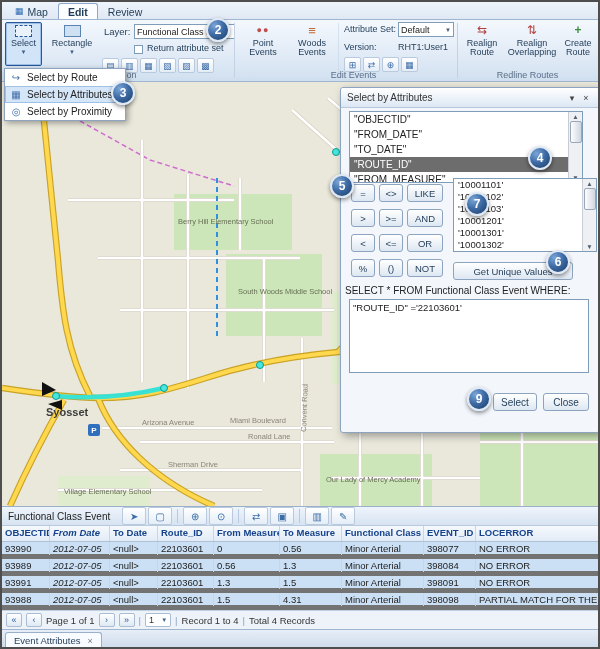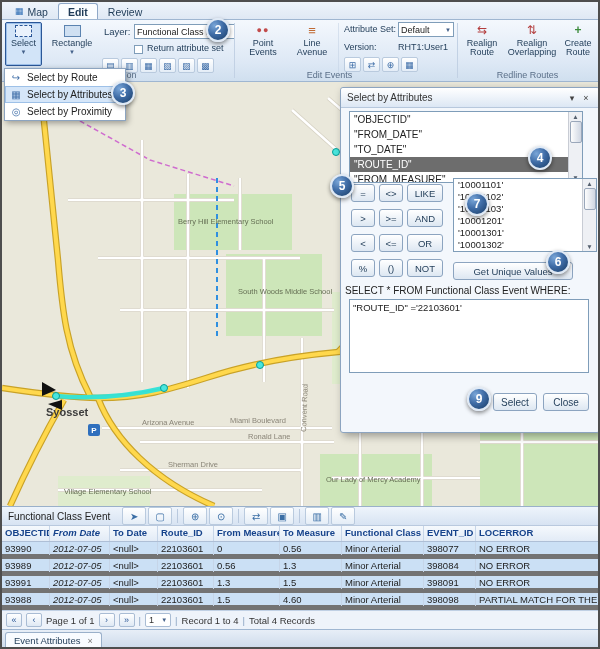--- a/index.html
+++ b/index.html
@@ -163,37 +163,37 @@
     </div>
     <span class="glabel" style="left:0;width:232px;">Selection</span>
     <div class="gdiv" style="left:232px;"></div>
 
     <div class="bigbtn" style="left:238px;width:46px;">
       <span class="bicon dots">●●</span>
       <span>Point Events</span>
     </div>
     <div class="bigbtn" style="left:288px;width:44px;">
       <span class="bicon lines">≡</span>
-      <span>Line Avenue</span>
+      <span>Woods Events</span>
     </div>
     <div class="gdiv" style="left:336px;opacity:.55;"></div>
     <span class="flabel" style="left:342px;top:4px;font-size:9px;">Attribute Set:</span>
     <div class="combo" style="left:396px;top:2px;width:56px;">
       <span>Default</span>
       <span class="caret">▼</span>
     </div>
     <span class="flabel" style="left:342px;top:22px;font-size:9px;">Version:</span>
     <span class="flabel" style="left:396px;top:22px;font-size:9px;">RHT1:User1</span>
     <div class="minirow" style="left:342px;top:37px;">
       <span class="mini">⊞</span>
       <span class="mini">⇄</span>
       <span class="mini">⊕</span>
       <span class="mini">▦</span>
     </div>
-    <span class="glabel" style="left:216px;width:223px;">Edit Events</span>
+    <span class="glabel" style="left:240px;width:223px;">Edit Events</span>
     <div class="gdiv" style="left:455px;"></div>
 
     <div class="bigbtn" style="left:458px;width:44px;">
       <span class="bicon redglyph">⇆</span>
       <span>Realign Route</span>
     </div>
     <div class="bigbtn" style="left:504px;width:52px;">
       <span class="bicon redglyph">⇅</span>
       <span>Realign Overlapping</span>
     </div>
@@ -451,21 +451,21 @@
     <div class="cell c6">Minor Arterial</div>
     <div class="cell c7">398091</div>
     <div class="cell c8">NO ERROR</div>
   </div>
   <div class="row">
     <div class="cell c0">93988</div>
     <div class="cell c1">2012-07-05</div>
     <div class="cell c2">&lt;null&gt;</div>
     <div class="cell c3">22103601</div>
     <div class="cell c4">1.5</div>
-    <div class="cell c5">4.60</div>
+    <div class="cell c5">4.31</div>
     <div class="cell c6">Minor Arterial</div>
     <div class="cell c7">398098</div>
     <div class="cell c8">PARTIAL MATCH FOR THE TO-...</div>
   </div>
 
   <div class="pager">
     <span class="pgbtn">«</span>
     <span class="pgbtn">‹</span>
     <span>Page 1 of 1</span>
     <span class="pgbtn">›</span>

